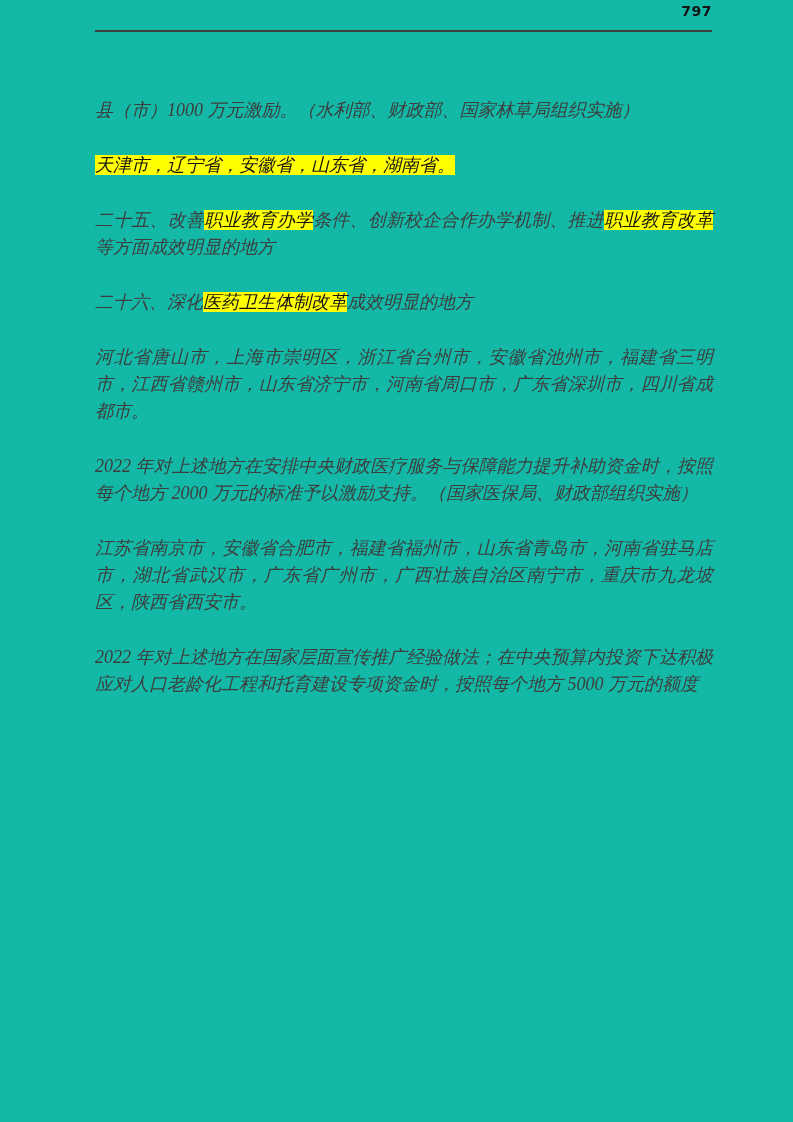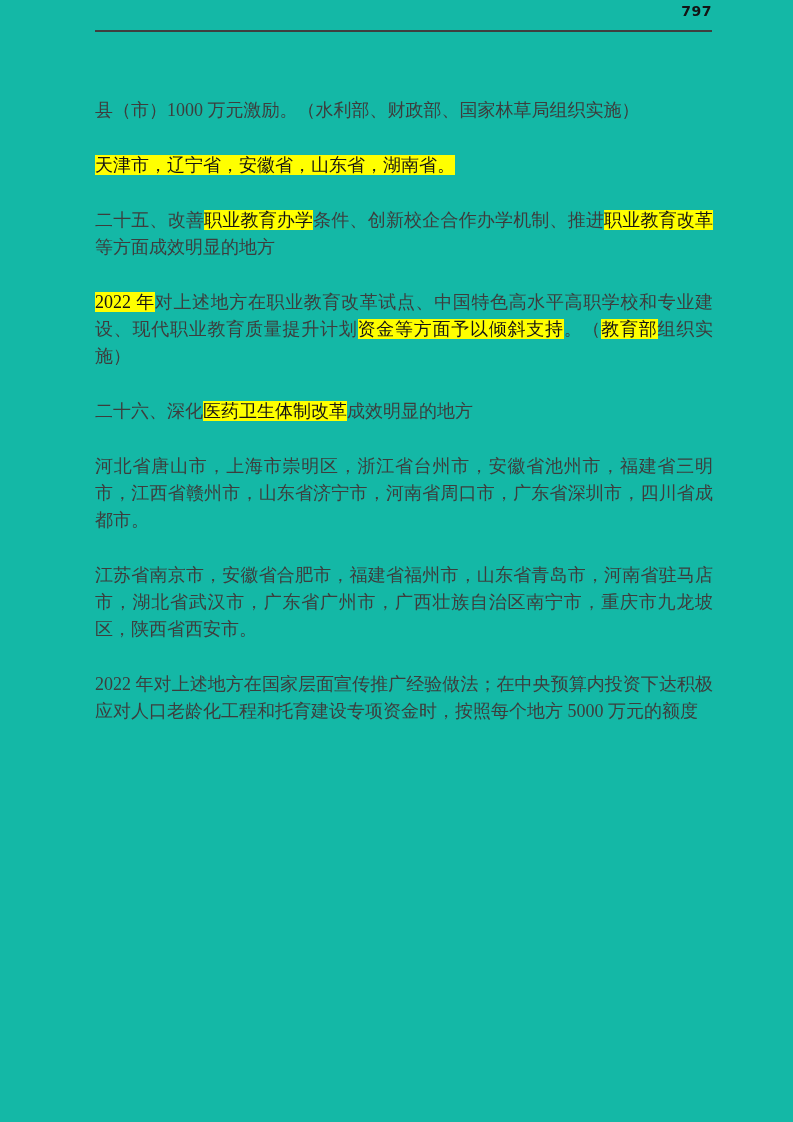--- a/index.html
+++ b/index.html
@@ -39,38 +39,39 @@
     left: 95px;
     width: 618px;
     font-size: 18px;
     line-height: 27px;
     color: #3d3d3d;
     text-align: justify;
     text-justify: inter-ideograph;
   }
   .document-body p {
     margin: 0 0 28px 0;
+    font-style: italic;
   }
   .document-body p:last-child {
     margin-bottom: 0;
   }
   .hl {
     background: #ffff00;
     color: #141414;
   }
 </style>
 </head>
 <body>
 
 <div class="page">
   <div class="page-number">797</div>
   <div class="header-rule"></div>
   <div class="document-body">
       <p><span>县（市）1000 万元激励。（水利部、财政部、国家林草局组织实施）</span></p>
       <p><span class="hl">天津市，辽宁省，安徽省，山东省，湖南省。</span></p>
       <p><span>二十五、改善</span><span class="hl">职业教育办学</span><span>条件、创新校企合作办学机制、推进</span><span class="hl">职业教育改革</span><span>等方面成效明显的地方</span></p>
-      <p><span class="hl">2022 年</span><span>对上述地方在职业教育改革试点、中国特色高水平高职学校和专业建设、现代职业教育质量提升计划</span><span class="hl">资金等方面予以倾斜支持</span><span>。（</span><span class="hl">教育部</span><span>组织实施）</span></p>
       <p><span>二十六、深化</span><span class="hl">医药卫生体制改革</span><span>成效明显的地方</span></p>
       <p><span>河北省唐山市，上海市崇明区，浙江省台州市，安徽省池州市，福建省三明市，江西省赣州市，山东省济宁市，河南省周口市，广东省深圳市，四川省成都市。</span></p>
+      <p><span>2022 年对上述地方在安排中央财政医疗服务与保障能力提升补助资金时，按照每个地方 2000 万元的标准予以激励支持。（国家医保局、财政部组织实施）</span></p>
       <p><span>江苏省南京市，安徽省合肥市，福建省福州市，山东省青岛市，河南省驻马店市，湖北省武汉市，广东省广州市，广西壮族自治区南宁市，重庆市九龙坡区，陕西省西安市。</span></p>
       <p><span>2022 年对上述地方在国家层面宣传推广经验做法；在中央预算内投资下达积极应对人口老龄化工程和托育建设专项资金时，按照每个地方 5000 万元的额度</span></p>
     </div>
 </div>
 
 </body></html>

